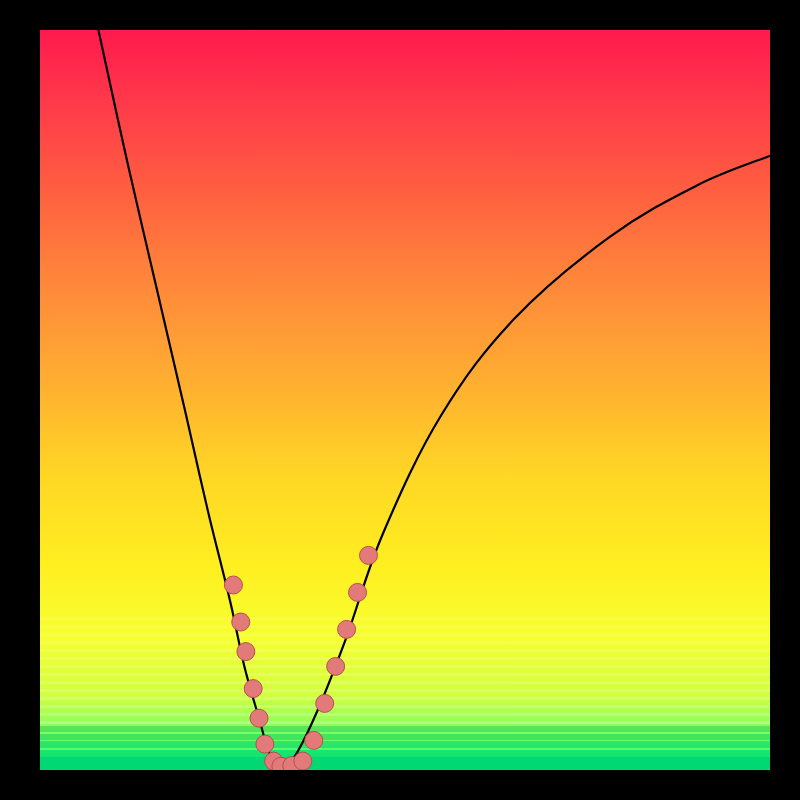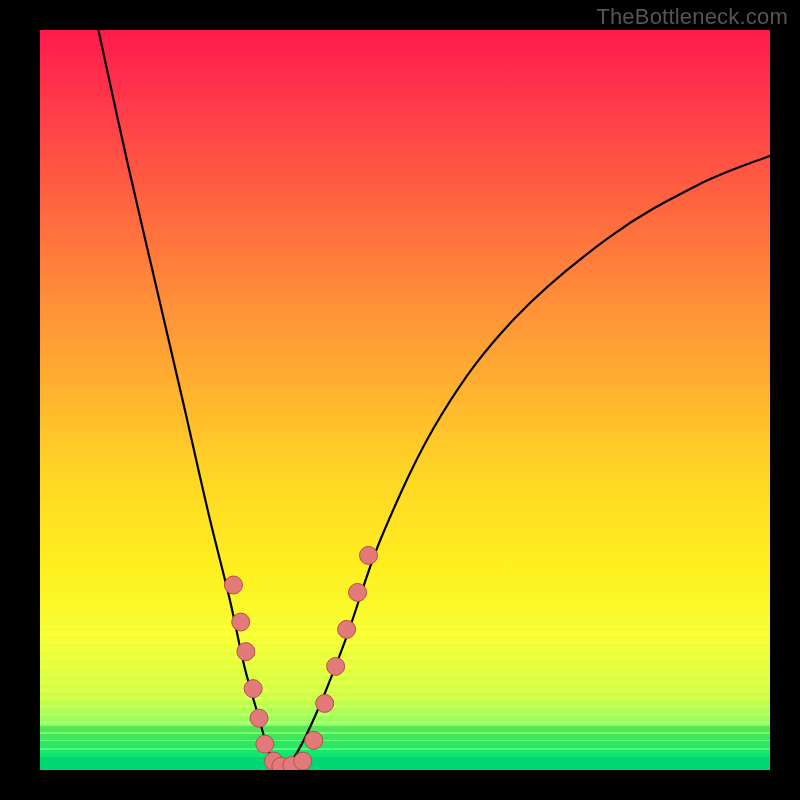--- a/index.html
+++ b/index.html
@@ -65,21 +65,20 @@
     left: 0;
     top: 0;
     width: 730px;
     height: 740px;
   }
 </style>
 </head>
 <body>
 
 <div class="frame">
-  <div class="watermark">TheBottleneck.com</div>
 
   <div class="plot">
 
     <div class="stripes">
       <div style="bottom:150px;background:rgba(255,255,255,0.10);"></div>
       <div style="bottom:142px;background:rgba(255,255,255,0.10);"></div>
       <div style="bottom:134px;background:rgba(255,255,255,0.12);"></div>
       <div style="bottom:126px;background:rgba(255,255,255,0.12);"></div>
       <div style="bottom:118px;background:rgba(255,255,255,0.14);"></div>
       <div style="bottom:110px;background:rgba(255,255,255,0.14);"></div>

